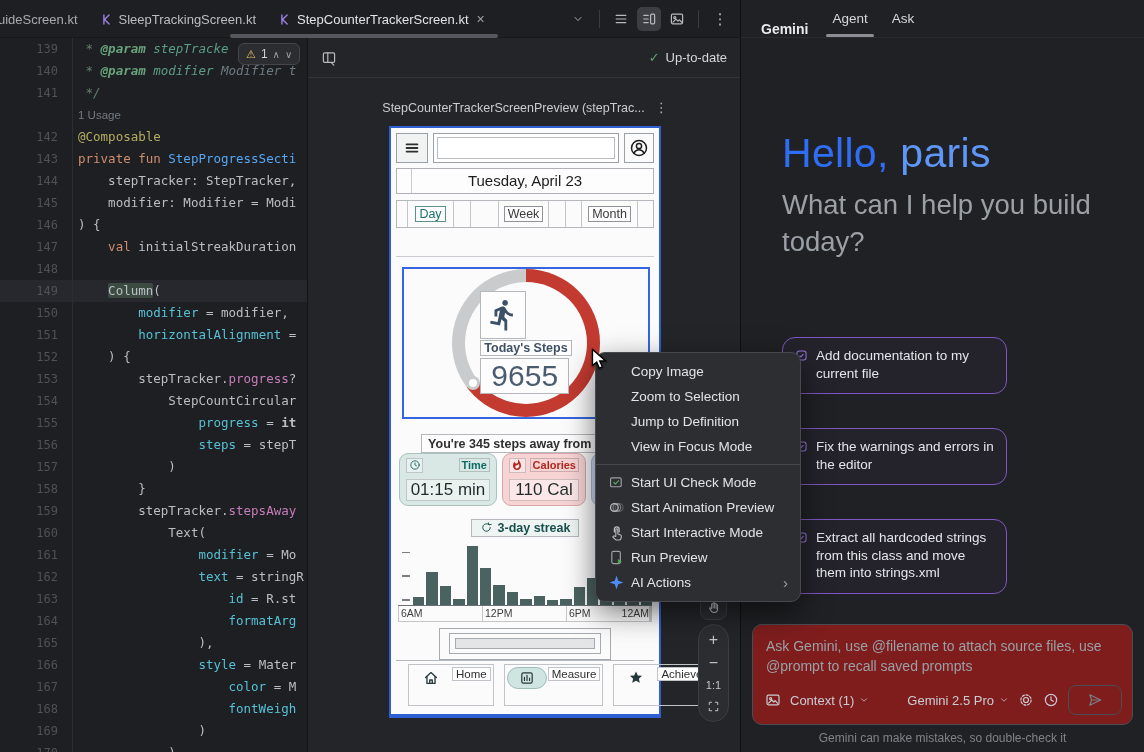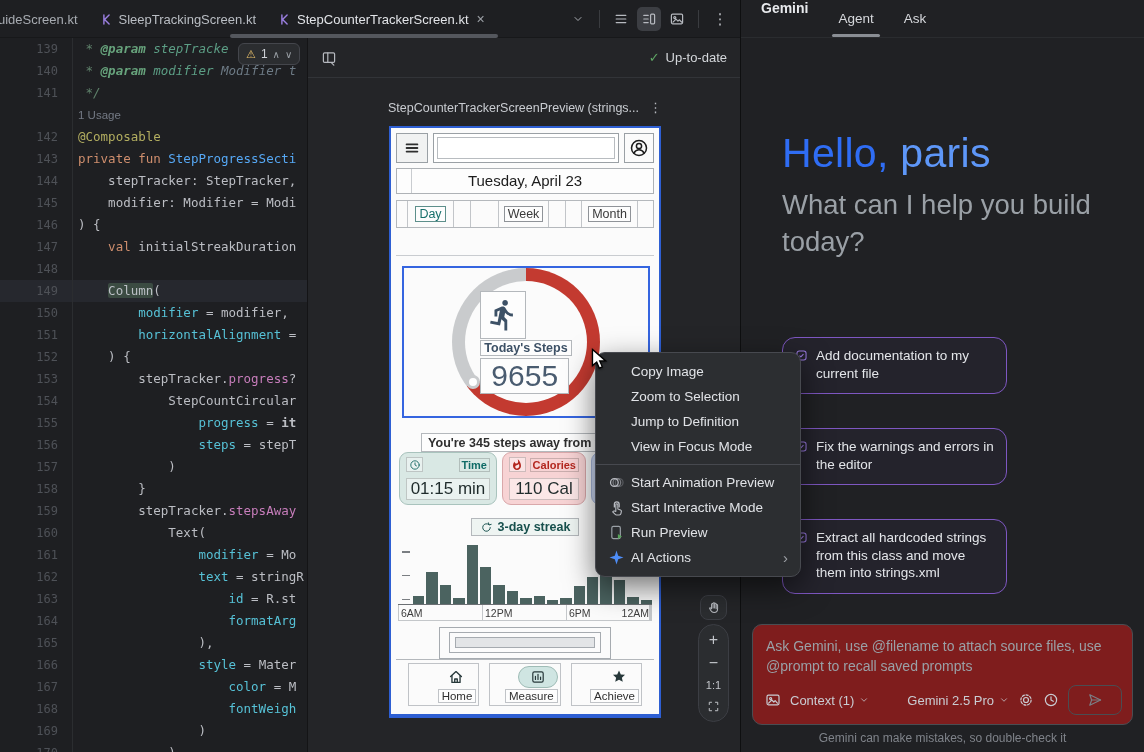--- a/index.html
+++ b/index.html
@@ -113,21 +113,21 @@
   .bar{flex:1;background:#4b6360}
   .chart-x{display:flex;height:16px;border:1px solid #c4c7ca;border-top:none;font-size:10.5px;color:#3d3d3d;position:relative}
   .chart-x span{flex:1;border-right:1px solid #c4c7ca;display:flex;align-items:center;padding-left:2px}
   .xlast{position:absolute;right:1px;top:0;height:100%;display:flex;align-items:center}
   .p-boxes{position:relative;margin:6px auto 0;width:172px;height:34px}
   .p-boxes div{position:absolute;border:1px solid #a6abb0}
   .ob1{inset:0}
   .ob2{left:10px;right:10px;top:5px;bottom:6px}
   .ob3{left:16px;right:16px;top:10px;bottom:11px;background:#e3e5e7}
   .p-nav{margin-top:auto;border-top:1px solid #b4b8bc;height:52px;display:flex;gap:10px;padding:3px 12px;background:#fbfbfb}
-  .nav-item{flex:1;border:1px solid #c0c3c7;display:flex;flex-direction:column;align-items:flex-end;justify-content:center;gap:1px;padding:2px}
+  .nav-item{flex:1;border:1px solid #c0c3c7;display:flex;flex-direction:row;align-items:flex-start;justify-content:center;gap:1px;padding:2px}
   .nav-ic{width:40px;height:22px;display:flex;align-items:center;justify-content:center;color:#27383a}
   .nav-ic.sel{background:#cfe5e2;border-radius:11px;border:1px solid #9fbcb6}
   .nav-l{border:1px solid #c0c3c7;font-size:11.5px;color:#2f2f2f;padding:0 3px;background:#fdfdfd}
 
   
   .hand-btn{position:absolute;right:13px;top:517px;width:27px;height:25px;border-radius:8px;background:#2b2d30;
             border:1px solid #3c3e44;display:flex;align-items:center;justify-content:center;color:#b6b9bf}
   .zoom-pill{position:absolute;right:11px;top:546px;width:31px;padding:8px 0;background:#2b2d30;border:1px solid #3c3e44;
              border-radius:16px;display:flex;flex-direction:column;align-items:center;gap:9px;color:#c2c5ca}
   .zp{font-size:16px;line-height:14px}
@@ -138,21 +138,21 @@
            border-radius:10px;padding:6px 0;box-shadow:0 10px 30px rgba(0,0,0,.55);z-index:50;
            font-size:13.5px;color:#e1e3e7}
   .menu-item{height:25px;display:flex;align-items:center;padding:0 12px}
   .mi-icon{width:17px;height:17px;margin-right:6px;flex:none;display:flex;align-items:center;justify-content:center;color:#b9bcc2}
   .menu-sep{height:1px;background:#47494f;margin:5px 0}
   .mi-sub{margin-left:auto;color:#9da0a6;font-size:15px}
   .cursor{position:absolute;left:591px;top:348px;z-index:60;filter:drop-shadow(0 1px 1px rgba(0,0,0,.5))}
 
   
   .gemini{position:absolute;left:740px;top:0;width:404px;height:752px;background:#202124;border-left:1px solid #0e0f10}
-  .g-header{height:38px;display:flex;align-items:flex-start;gap:30px;padding-left:20px;border-bottom:1px solid #2a2c2f}
+  .g-header{height:38px;display:flex;align-items:flex-end;gap:24px;padding-left:20px;border-bottom:1px solid #2a2c2f}
   .g-title{font-size:14px;font-weight:bold;color:#e8eaed}
   .g-tab{position:relative;height:100%;display:flex;align-items:center;font-size:13.5px;color:#d6d8dc}
   .g-tab.active::after{content:"";position:absolute;left:-6px;right:-6px;bottom:0;height:3px;background:#8a8e94;border-radius:2px}
   .g-greet{position:absolute;left:41px;top:130px}
   .hello{font-size:41px;letter-spacing:.3px}
   .hello .h1{color:#2f6df4}
   .hello .h2{color:#5e97f8}
   .g-sub{font-size:27.5px;color:#9aa0a6;line-height:37px;margin-top:9px;width:330px}
   .g-cards{position:absolute;left:41px;top:337px;width:225px;display:flex;flex-direction:column;gap:34px}
   .s-card{border:1.3px solid #7e57c2;border-radius:13px;padding:9px 12px 11px;display:flex;gap:8px;
@@ -291,21 +291,21 @@
             <path d="M13.5 16.5l2.5 2.5"></path>
           </svg>
         </span>
       <div class="pv-status">
         <span class="chk">✓</span>
         <span>Up-to-date</span>
       </div>
     </div>
     <div class="surface">
       <div class="pv-title">
-        <span>StepCounterTrackerScreenPreview (strings...</span>
+        <span>StepCounterTrackerScreenPreview (stepTrac...</span>
         <span class="kebab">⋮</span>
       </div>
 
       <div class="phone">
         <div class="p-topbar">
           <div class="p-menu">
               <span class="i i18">
                 <svg viewBox="0 0 20 20" fill="none" stroke="currentColor" stroke-width="1.5" stroke-linecap="round" stroke-linejoin="round">
                   <path d="M4 6h12M4 10h12M4 14h12" stroke-width="2"></path>
                 </svg>
@@ -622,20 +622,29 @@
         <span class="mi-icon"></span>
         <span>Jump to Definition</span>
       </div>
       <div class="menu-item">
         <span class="mi-icon"></span>
         <span>View in Focus Mode</span>
       </div>
       <div class="menu-sep"></div>
       <div class="menu-item">
         <span class="mi-icon">
+          <svg viewBox="0 0 20 20" fill="none" stroke-width="1.4" stroke-linecap="round" stroke-linejoin="round">
+            <rect x="3" y="4.5" width="12.5" height="10.5" rx="1.6" stroke="#9aa0a6"></rect>
+            <path d="M6.8 9.8l2 2 3.6-4" stroke="#5fa765"></path>
+          </svg>
+        </span>
+        <span>Start UI Check Mode</span>
+      </div>
+      <div class="menu-item">
+        <span class="mi-icon">
           <svg viewBox="0 0 20 20" fill="none" stroke="currentColor" stroke-width="1.5" stroke-linecap="round" stroke-linejoin="round">
             <circle cx="7.5" cy="10" r="4.5"></circle>
             <circle cx="10.4" cy="10" r="4.5" opacity=".55"></circle>
             <circle cx="13.2" cy="10" r="4.5" opacity=".3"></circle>
           </svg>
         </span>
         <span>Start Animation Preview</span>
       </div>
       <div class="menu-item">
         <span class="mi-icon">

